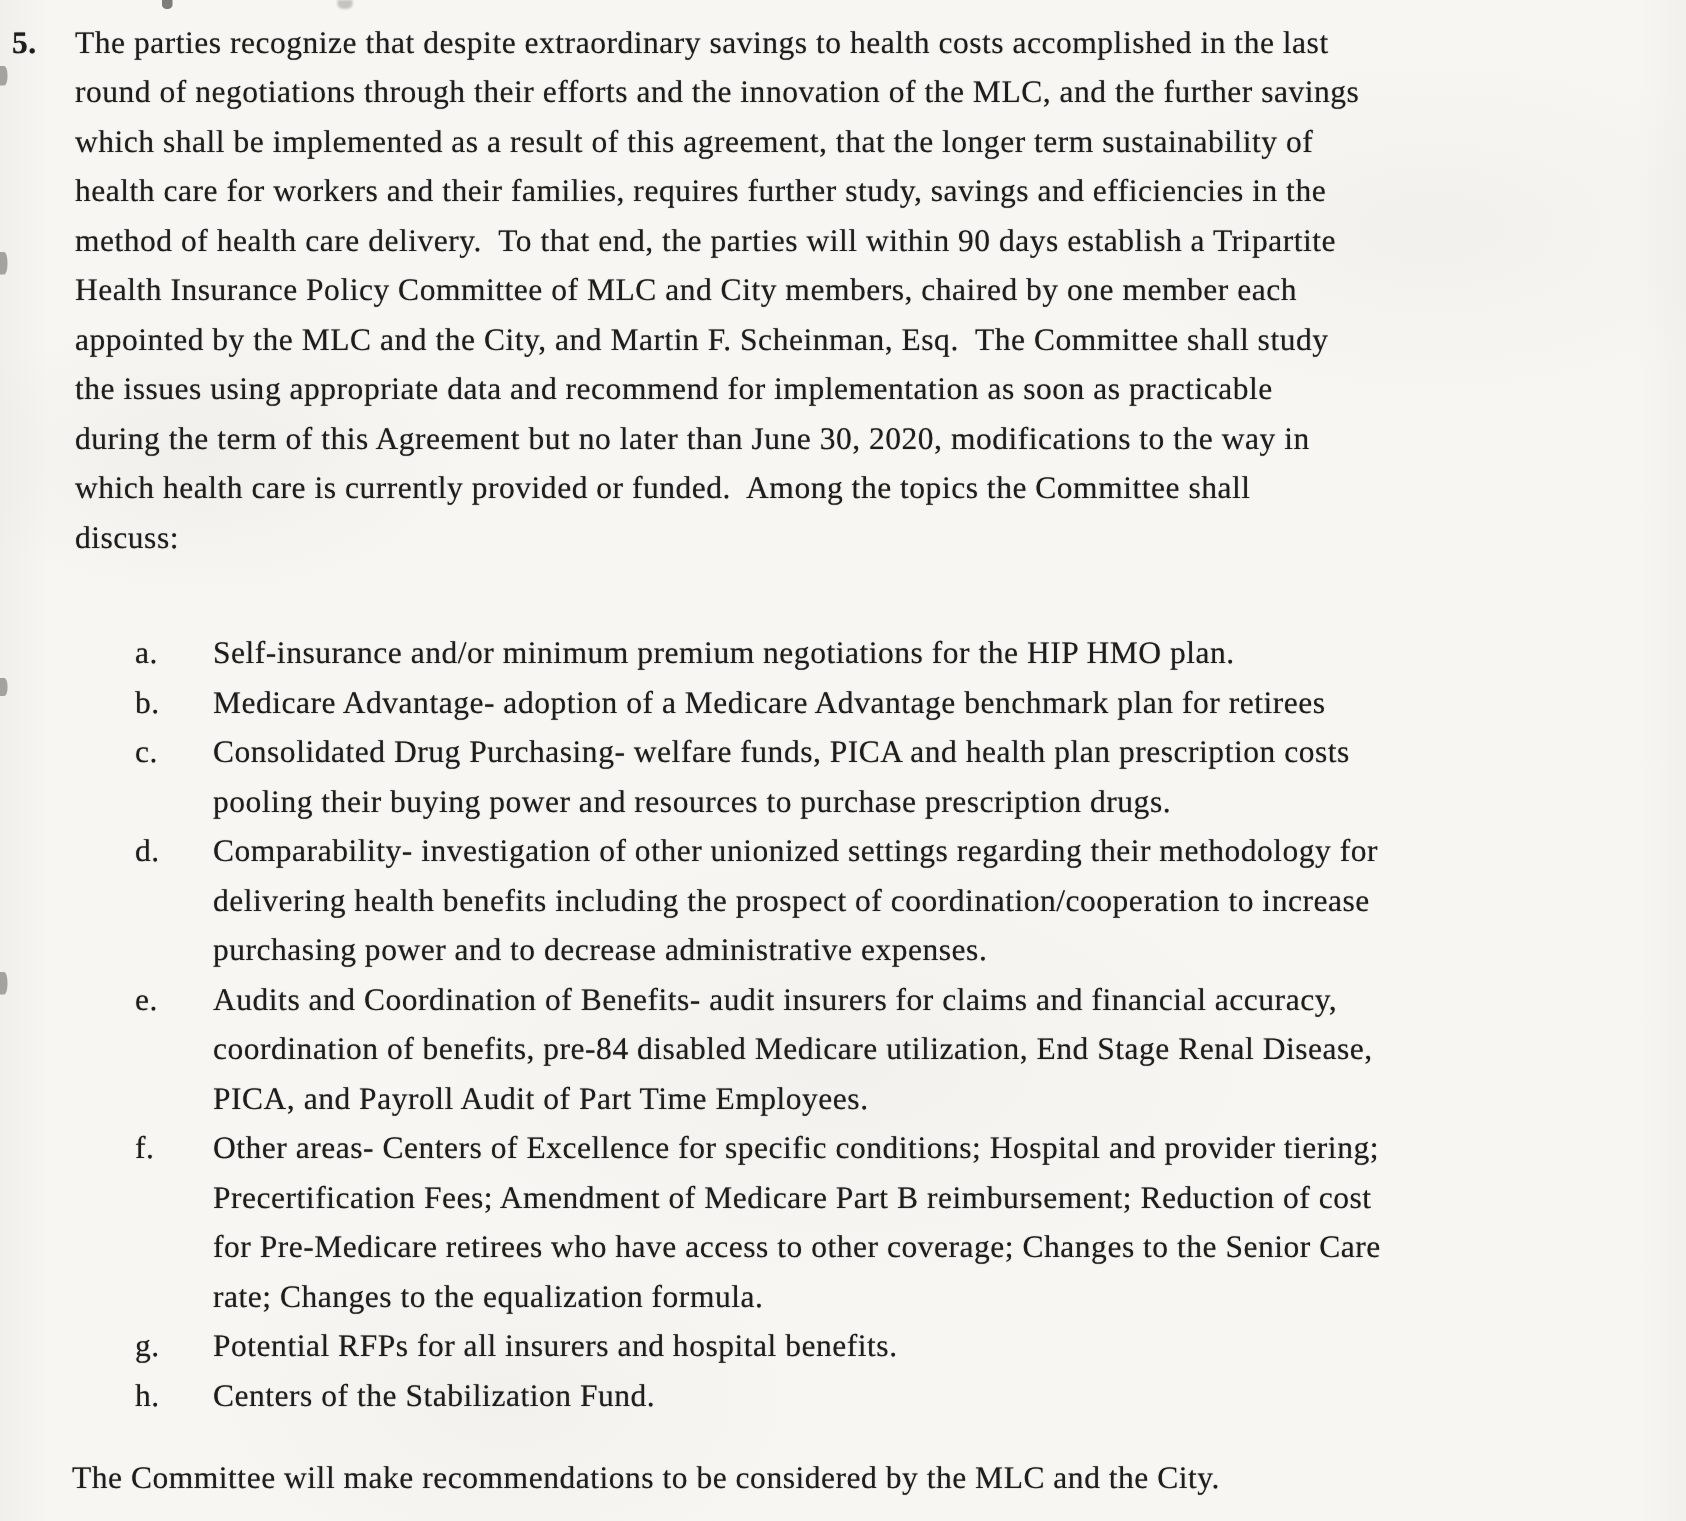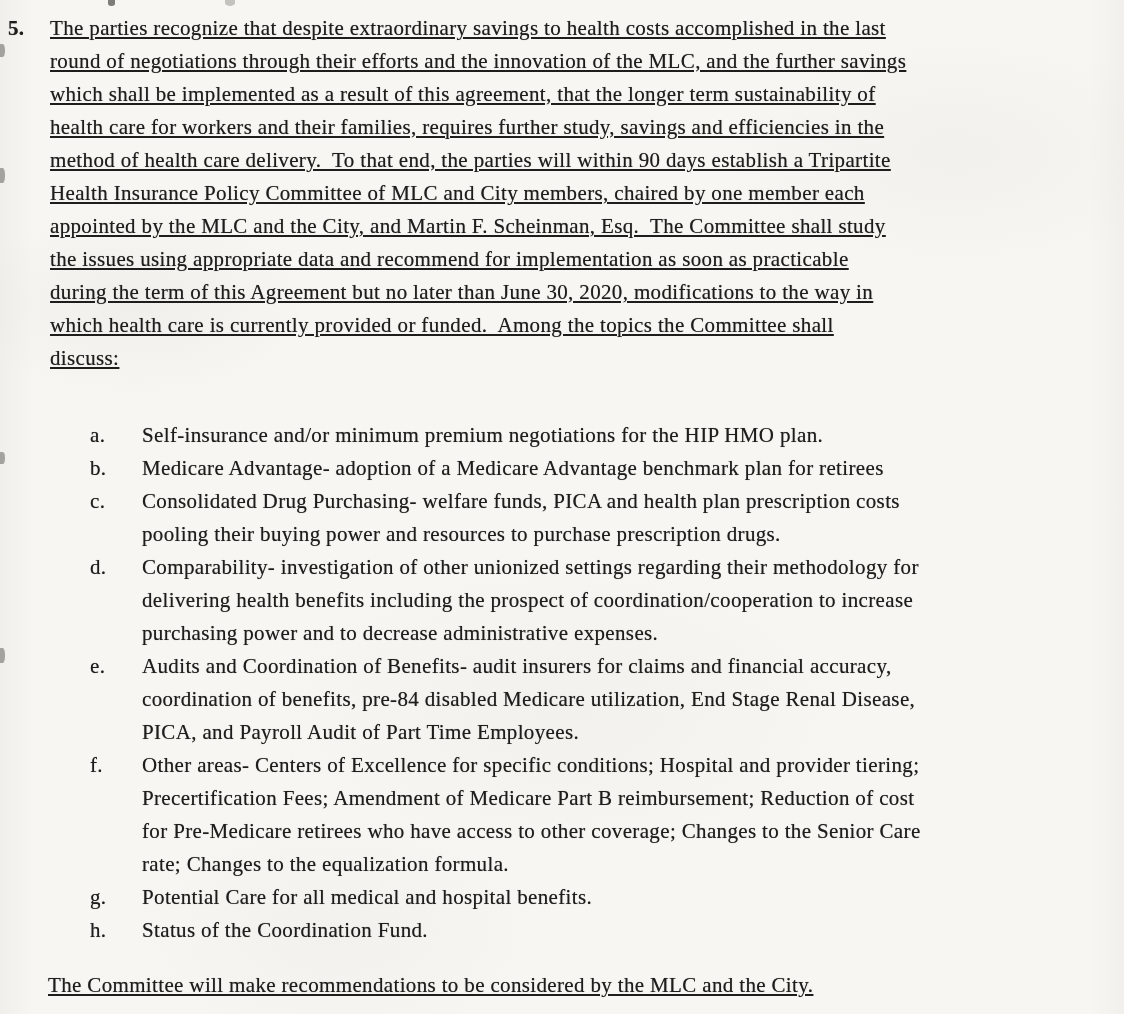--- a/index.html
+++ b/index.html
@@ -34,36 +34,35 @@
     top: 12px; left: 8px;
     width: 1108px;
     display: flex;
     align-items: flex-start;
   }
   .item-number {
     width: 42px;
     flex: 0 0 42px;
     font-weight: bold;
   }
-  .item-body { flex: 1; text-decoration: underline; }
+  .item-body { flex: 1; }
   
   .sublist {
     position: absolute;
     top: 419px; left: 90px;
     width: 1012px;
   }
   .list-item { display: flex; align-items: flex-start; }
   .list-label { width: 52px; flex: 0 0 52px; }
   .list-text { flex: 1; }
   
   .closing {
     position: absolute;
     top: 969px; left: 48px;
     width: 1060px;
-    text-decoration: underline;
   }
   
   .artifact { position: absolute; pointer-events: none; }
   .artifact-top-smudge {
     left: 108px; top: 0; width: 7px; height: 6px;
     background: #4a4a48; opacity: 0.7;
     border-radius: 0 0 45% 45%;
     filter: blur(0.4px);
   }
   .artifact-top-curl {
@@ -143,22 +142,22 @@
     <div class="list-item">
       <span class="txt list-label">f.</span>
       <span class="txt list-text">Other areas- Centers of Excellence for specific conditions; Hospital and provider tiering;
 Precertification Fees; Amendment of Medicare Part B reimbursement; Reduction of cost
 for Pre-Medicare retirees who have access to other coverage; Changes to the Senior Care
 rate; Changes to the equalization formula.</span>
     </div>
 
     <div class="list-item">
       <span class="txt list-label">g.</span>
-      <span class="txt list-text">Potential Care for all medical and hospital benefits.</span>
+      <span class="txt list-text">Potential RFPs for all insurers and hospital benefits.</span>
     </div>
 
     <div class="list-item">
       <span class="txt list-label">h.</span>
-      <span class="txt list-text">Status of the Coordination Fund.</span>
+      <span class="txt list-text">Centers of the Stabilization Fund.</span>
     </div>
   </div>
 
 <div class="txt closing">The Committee will make recommendations to be considered by the MLC and the City.</div>
 
 </body></html>

